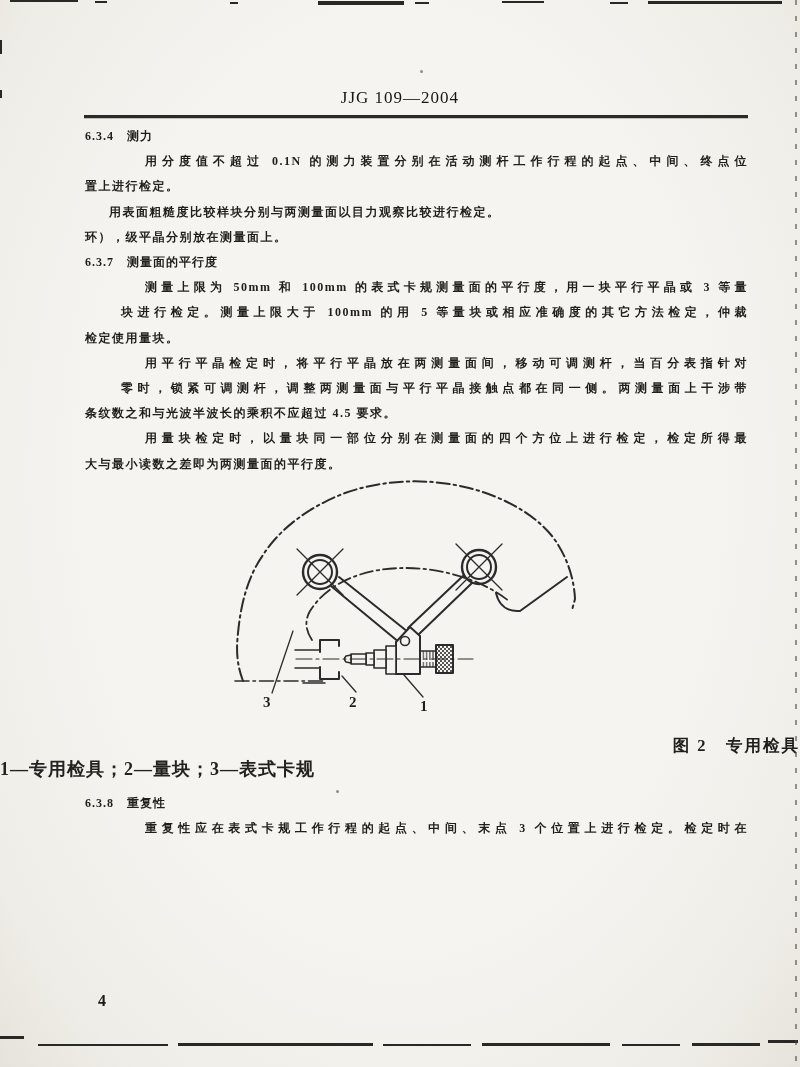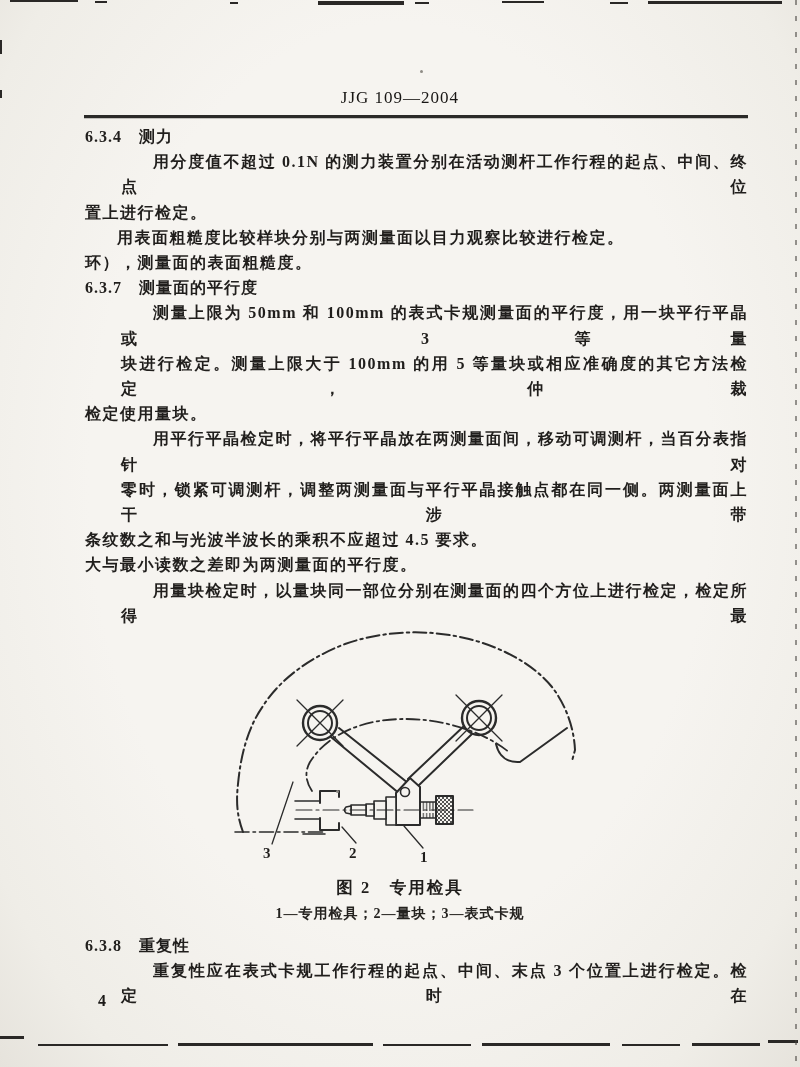--- a/index.html
+++ b/index.html
@@ -16,35 +16,35 @@
   .header-row{margin-top:88px;text-align:center;}
   .header-title{
     font-size:17px;font-weight:normal;letter-spacing:1px;color:#181614;
   }
   .header-rule{
     margin:7px 52px 0 84px;height:3px;background:#2b2a28;border:0;
     box-shadow:0 1px 0 rgba(43,42,40,.25);
   }
   .textcol{margin:6px 52px 0 85px;}
   .tline{
-    font-size:16px;line-height:25.2px;font-weight:bold;
+    font-size:12px;line-height:25.2px;font-weight:bold;
     letter-spacing:1.5px;white-space:nowrap;color:#201e1c;
   }
   .tline.fill{white-space:normal;text-align:justify;text-align-last:justify;margin-left:36px;}
   .tline.indent{text-indent:2em;}
   .heading{letter-spacing:1px;}
   .figure-wrap{margin-top:-8px;text-align:center;}
   .figure-wrap svg{display:inline-block;margin-left:26px;}
   .fig-caption{
-    text-align:center;font-size:16.5px;font-weight:bold;letter-spacing:2px;
-    margin-top:3px;color:#201e1c;
+    text-align:right;font-size:16.5px;font-weight:bold;letter-spacing:2px;
+    margin-top:12px;color:#201e1c;
   }
   .fig-legend{
-    text-align:center;font-size:14px;font-weight:bold;letter-spacing:1px;
-    margin-top:6px;color:#24221f;
+    font-size:18px;font-weight:bold;letter-spacing:1px;
+    color:#24221f;
   }
   .blocks-bottom{margin-top:10px;}
   .page-number{
     position:absolute;left:98px;top:992px;font-size:16px;font-weight:bold;color:#1b1917;
   }
   
   .art{position:absolute;background:#2a2826;}
   .edge-right{
     position:absolute;top:0;right:3px;width:2px;height:100%;
     background:repeating-linear-gradient(to bottom,#44413d 0 5px,transparent 5px 16px);
@@ -60,30 +60,30 @@
   <div class="header-row">
     <span class="header-title">JJG 109—2004</span>
   </div>
   <div class="header-rule"></div>
 
   <div class="textcol" id="blocks-top">
       <div class="tline heading">6.3.4　测力</div>
       <div class="tline indent fill">用分度值不超过 0.1N 的测力装置分别在活动测杆工作行程的起点、中间、终点位</div>
       <div class="tline">置上进行检定。</div>
       <div class="tline indent">用表面粗糙度比较样块分别与两测量面以目力观察比较进行检定。</div>
-      <div class="tline">环），测量面的表面粗糙度。</div>
+      <div class="tline">环），级平晶分别放在测量面上。</div>
       <div class="tline heading">6.3.7　测量面的平行度</div>
       <div class="tline indent fill">测量上限为 50mm 和 100mm 的表式卡规测量面的平行度，用一块平行平晶或 3 等量</div>
       <div class="tline fill">块进行检定。测量上限大于 100mm 的用 5 等量块或相应准确度的其它方法检定，仲裁</div>
       <div class="tline">检定使用量块。</div>
       <div class="tline indent fill">用平行平晶检定时，将平行平晶放在两测量面间，移动可调测杆，当百分表指针对</div>
       <div class="tline fill">零时，锁紧可调测杆，调整两测量面与平行平晶接触点都在同一侧。两测量面上干涉带</div>
       <div class="tline">条纹数之和与光波半波长的乘积不应超过 4.5 要求。</div>
+      <div class="tline indent fill">用量块检定时，以量块同一部位分别在测量面的四个方位上进行检定，检定所得最</div>
       <div class="tline">大与最小读数之差即为两测量面的平行度。</div>
-      <div class="tline indent fill">用量块检定时，以量块同一部位分别在测量面的四个方位上进行检定，检定所得最</div>
     </div>
 
   <div class="figure-wrap">
     <svg width="360" height="250" viewBox="0 0 360 250">
       <defs>
         <pattern id="knurlp" width="4" height="4" patternUnits="userSpaceOnUse">
           <path d="M0 4 L4 0 M0 0 L4 4" stroke="#2b2b2b" stroke-width="0.8" fill="none"></path>
         </pattern>
         <pattern id="threadp" width="3.2" height="16" patternUnits="userSpaceOnUse">
           <line x1="1.6" y1="1" x2="1.6" y2="15" stroke="#2b2b2b" stroke-width="1"></line>

